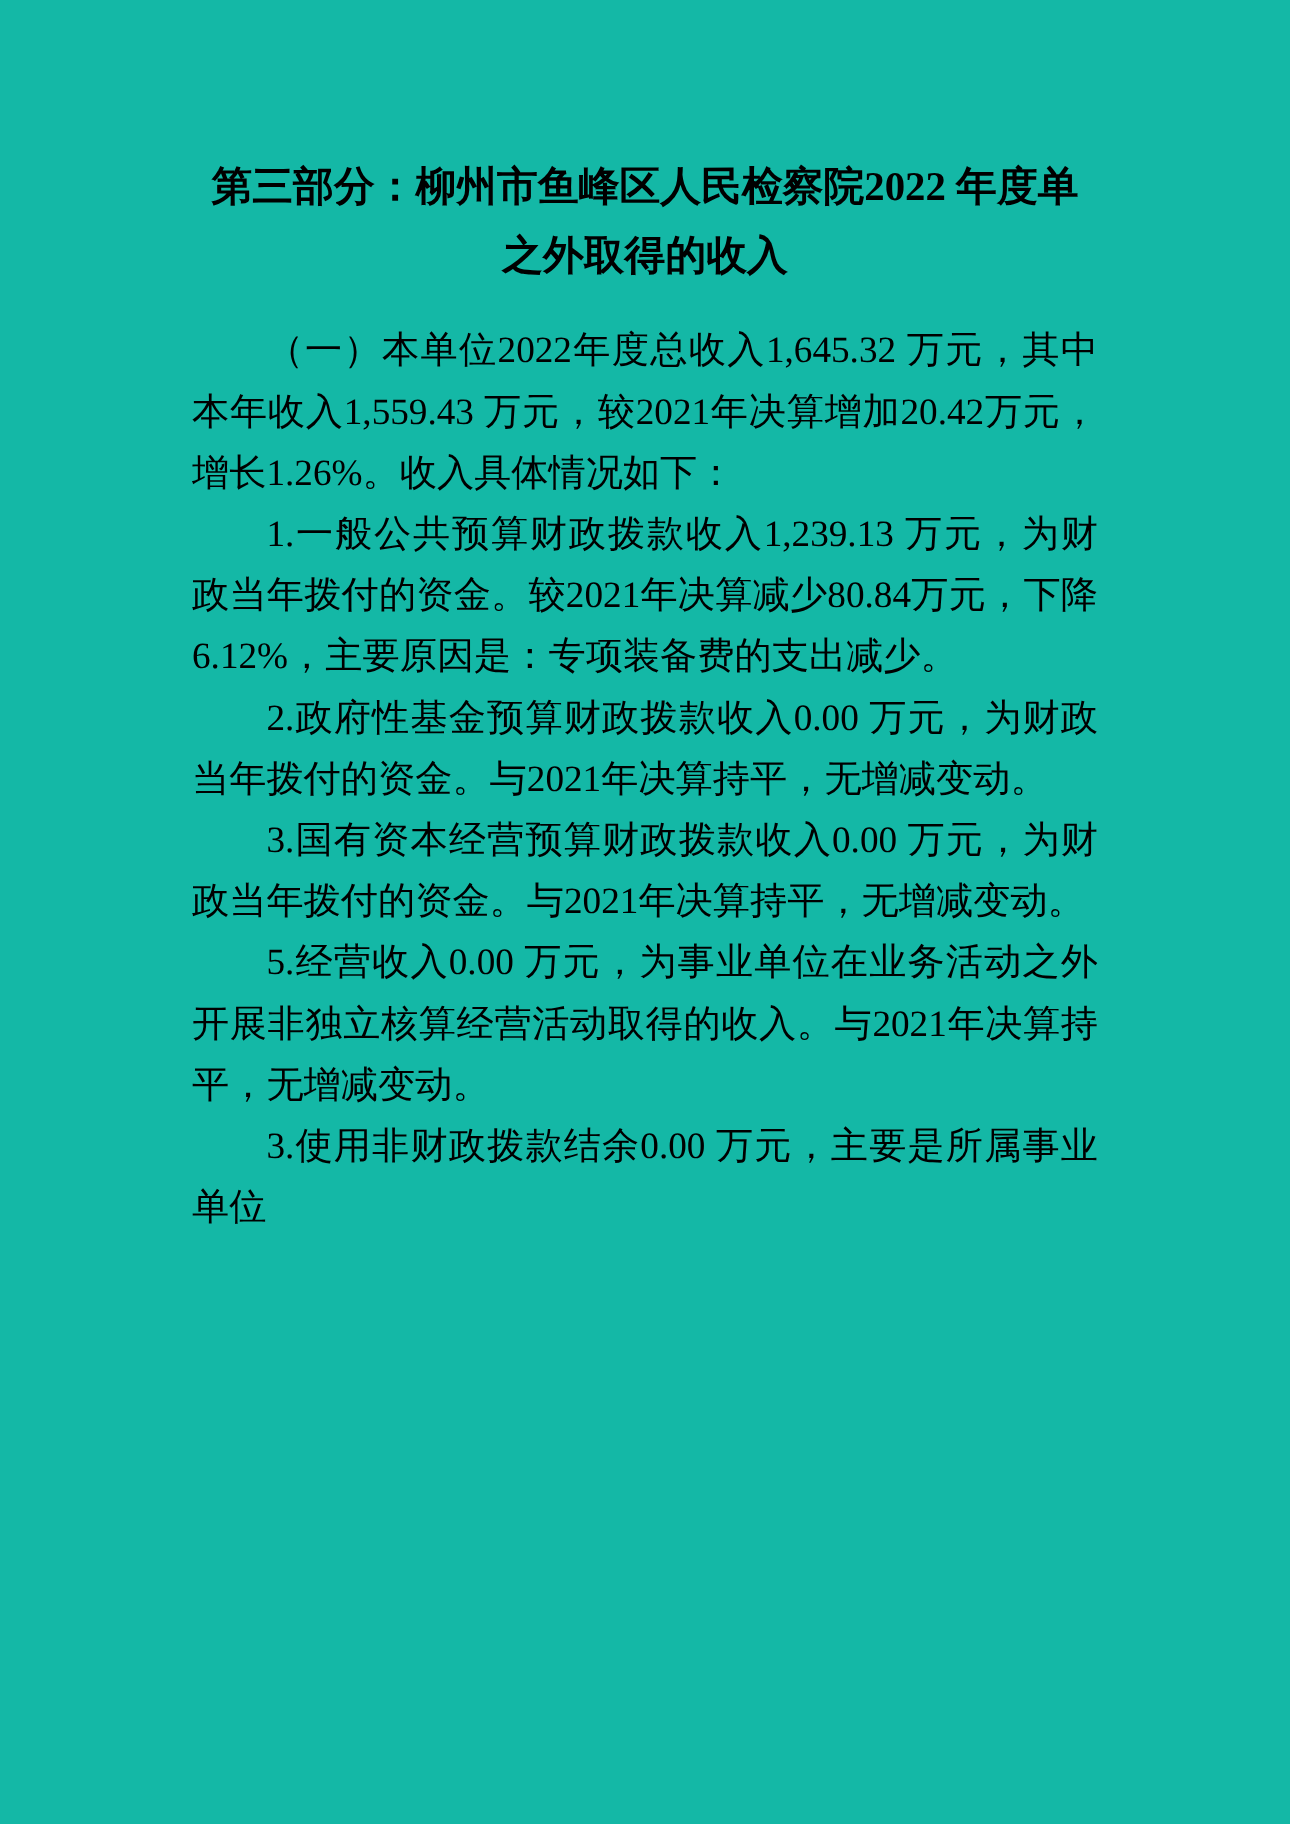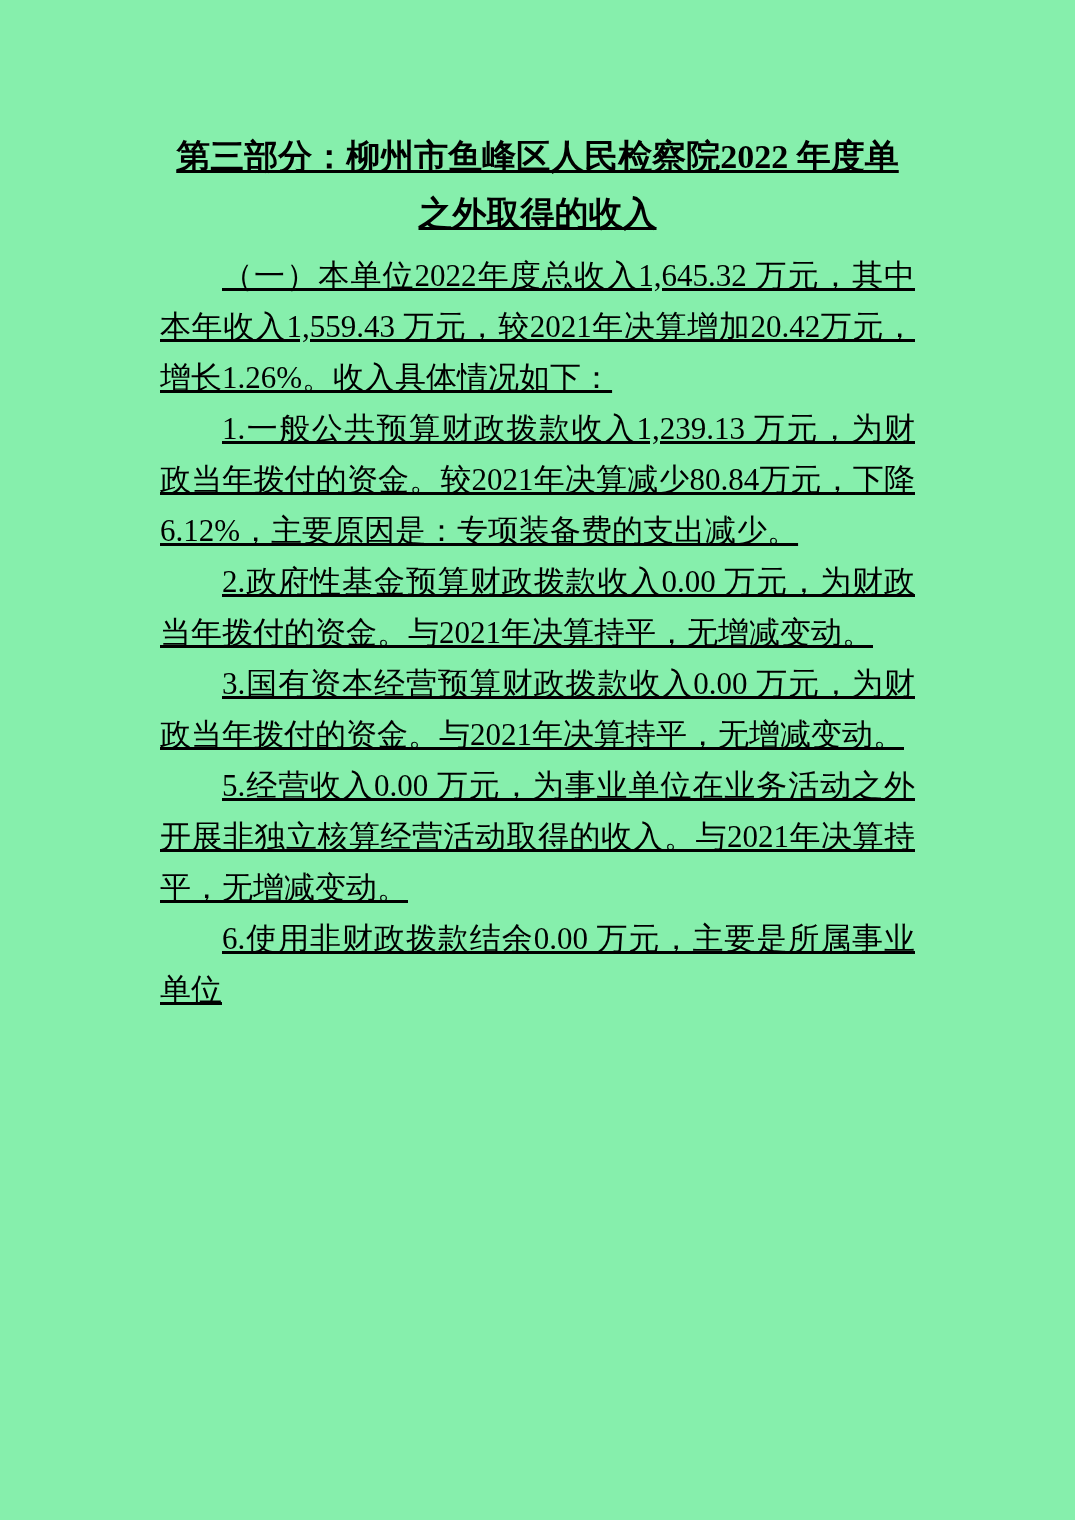--- a/index.html
+++ b/index.html
@@ -4,44 +4,43 @@
 <style>
   html, body {
     margin: 0;
     padding: 0;
     background: #ffffff;
   }
   .page {
     position: relative;
     width: 1075px;
     height: 1520px;
-    background: #86efac;
+    background: #14b8a6;
     box-sizing: border-box;
     padding: 128px 160px 0 160px;
     font-family: "Liberation Serif", "DejaVu Serif", serif;
     color: #000000;
     overflow: hidden;
-    text-decoration: underline;
   }
   .doc-title {
     font-size: 34px;
     font-weight: bold;
     text-align: center;
     line-height: 57px;
   }
   .section-heading {
     font-size: 31px;
     font-weight: bold;
     line-height: 51px;
     margin: 10px 0 0 0;
     text-indent: 2em;
     font-family: "Liberation Serif", "DejaVu Serif", serif;
   }
   .body-text {
-    margin-top: 8px;
+    margin-top: 24px;
   }
   .para {
     font-size: 31px;
     line-height: 51px;
     margin: 0;
     text-indent: 2em;
     text-align: justify;
     text-justify: inter-ideograph;
   }
 </style>
@@ -55,16 +54,16 @@
     <div>之外取得的收入</div>
   </div>
 
 
   <div class="body-text">
     <p class="para">（一）本单位2022年度总收入1,645.32 万元，其中本年收入1,559.43 万元，较2021年决算增加20.42万元，增长1.26%。收入具体情况如下：</p>
     <p class="para">1.一般公共预算财政拨款收入1,239.13 万元，为财政当年拨付的资金。较2021年决算减少80.84万元，下降6.12%，主要原因是：专项装备费的支出减少。</p>
     <p class="para">2.政府性基金预算财政拨款收入0.00 万元，为财政当年拨付的资金。与2021年决算持平，无增减变动。</p>
     <p class="para">3.国有资本经营预算财政拨款收入0.00 万元，为财政当年拨付的资金。与2021年决算持平，无增减变动。</p>
     <p class="para">5.经营收入0.00 万元，为事业单位在业务活动之外开展非独立核算经营活动取得的收入。与2021年决算持平，无增减变动。</p>
-    <p class="para">6.使用非财政拨款结余0.00 万元，主要是所属事业单位</p>
+    <p class="para">3.使用非财政拨款结余0.00 万元，主要是所属事业单位</p>
   </div>
 
 </div>
 
 </body></html>

